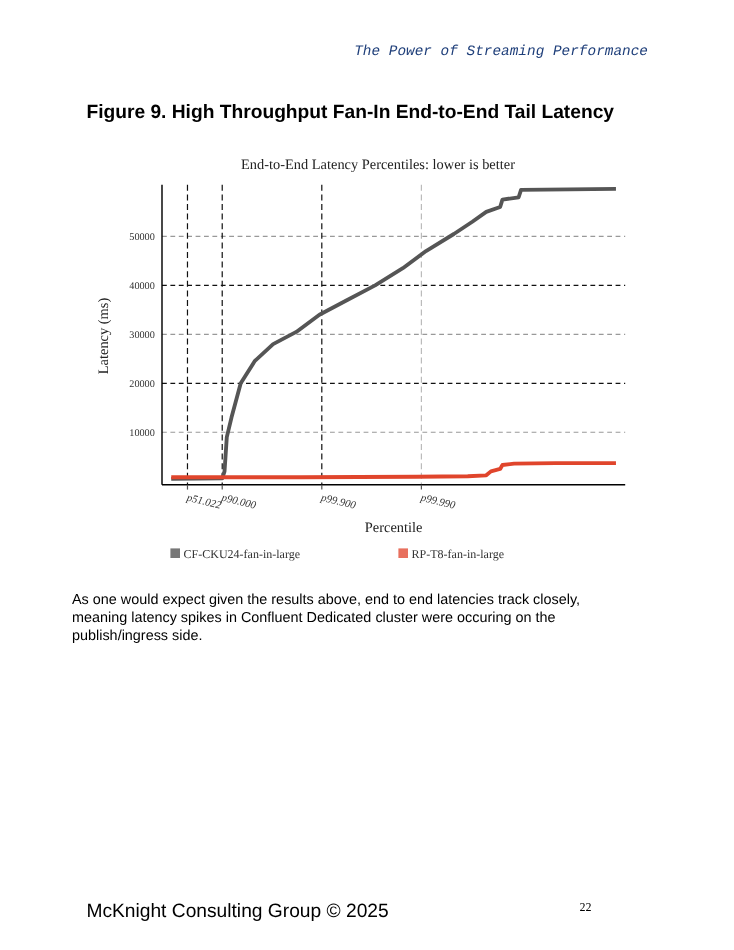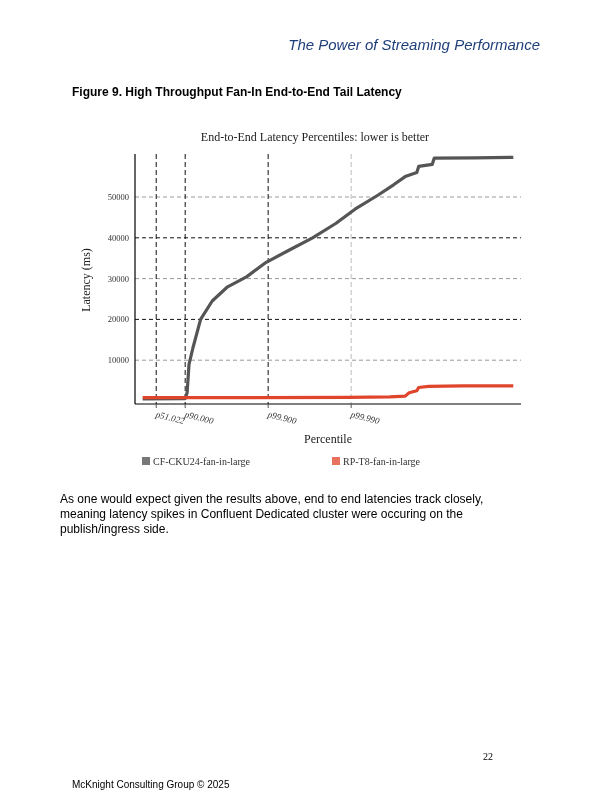--- a/index.html
+++ b/index.html
@@ -1,22 +1,22 @@
 <!DOCTYPE html>
 <html><head>
 <meta charset="utf-8">
 <style>
   html, body { margin: 0; padding: 0; background: #ffffff; }
   body { width: 612px; height: 792px; position: relative; overflow: hidden; font-family: "Liberation Sans", sans-serif; color: #000; }
-  .header-tagline { position: absolute; top: 36px; right: 72px; font-family: Liberation Sans, sans-serif; font-style: italic; font-size: 15px; color: #1f3f7a; }
-  .figure-caption { position: absolute; top: 85px; left: 72px; font-weight: bold; font-size: 12px; }
+  .header-tagline { position: absolute; top: 36px; right: 72px; font-family: Liberation Mono, monospace; font-style: italic; font-size: 12px; color: #1f3f7a; }
+  .figure-caption { position: absolute; top: 85px; left: 72px; font-weight: bold; font-size: 16px; }
   .chart-wrap { position: absolute; left: 70px; top: 125px; width: 470px; height: 350px; }
   .chart-wrap svg { display: block; }
   .body-paragraph { position: absolute; top: 492px; left: 60px; width: 460px; font-size: 12px; line-height: 15px; }
-  .footer-left { position: absolute; top: 751px; left: 72px; font-size: 10px; margin-top: 28px; }
+  .footer-left { position: absolute; top: 751px; left: 72px; font-size: 16px; }
   .footer-right { position: absolute; top: 751px; left: 483px; font-size: 10px; font-family: Liberation Serif, serif; }
   .serif { font-family: "Liberation Serif", serif; }
 </style>
 </head>
 <body>
 
 <div class="header-tagline">The Power of Streaming Performance</div>
 <div class="figure-caption">Figure 9. High Throughput Fan-In End-to-End Tail Latency</div>
 
 <div class="chart-wrap">

